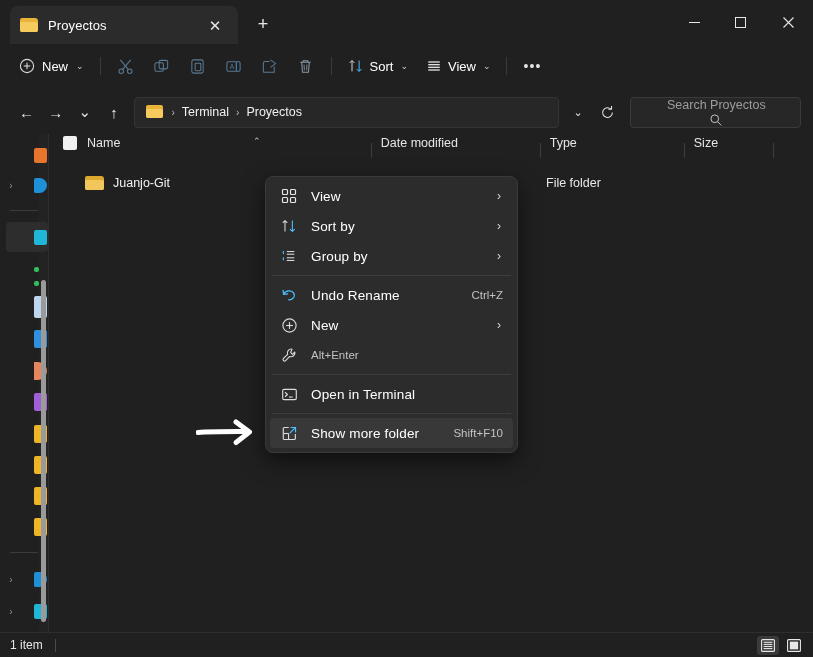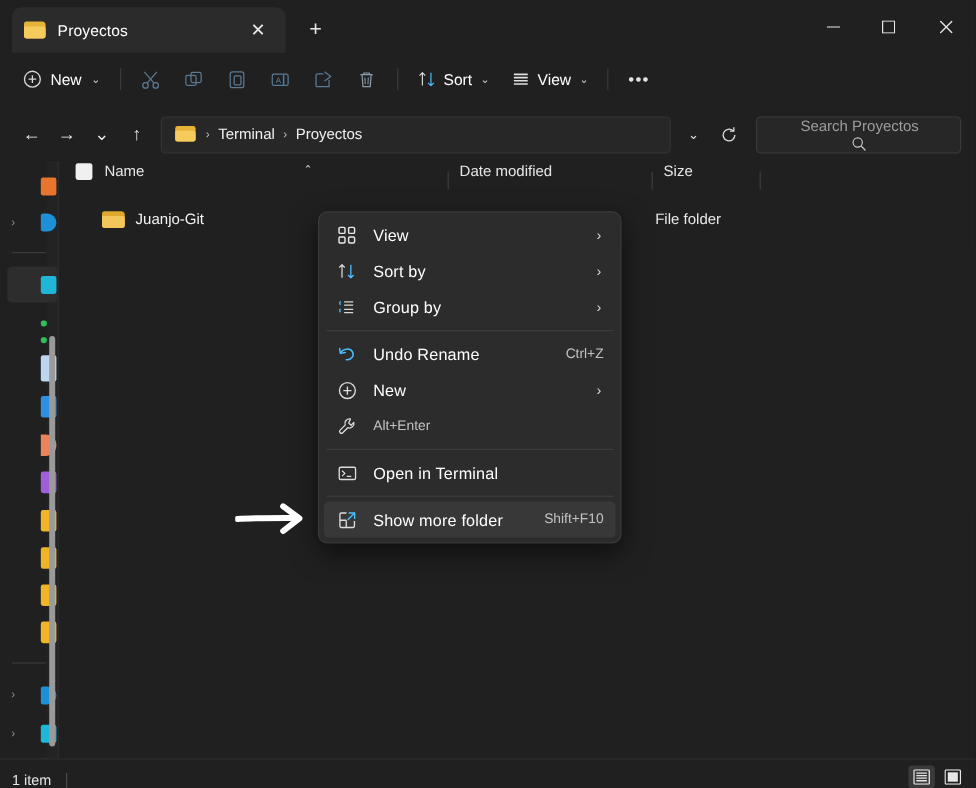--- a/index.html
+++ b/index.html
@@ -177,21 +177,21 @@
   .mi-arrow { color: #d8d8d8; font-size: 12px; width: 12px; text-align: center; }
   .mi-sep { height: 1px; background: #3c3c3c; margin: 4px 2px; }
 
   
   .annot-arrow { position: absolute; left: 196px; top: 418px; }
 
   
   .statusbar {
     position: absolute; left: 0; bottom: 0; width: 813px; height: 25px;
     background: #202020; border-top: 1px solid #2e2e2e;
-    display: flex; align-items: flex-end; padding: 0 10px;
+    display: flex; align-items: center; padding: 0 10px;
   }
   .status-text { font-size: 12px; color: #e6e6e6; }
   .status-div { width: 1px; height: 13px; background: #4a4a4a; margin-left: 12px; }
   .viewbtns { position: absolute; right: 8px; display: flex; gap: 4px; }
   .vb {
     width: 22px; height: 19px; border-radius: 3px;
     display: flex; align-items: center; justify-content: center;
   }
   .vb.sel { background: #3a3a3a; }
 </style>
@@ -426,20 +426,23 @@
 
   <div class="colhead">
     <div class="ch first" style="width:320px;">
       <span class="checkbox"></span>
       <span>Name</span>
       <span class="sortcaret">⌃</span>
     </div>
     <div class="ch" style="width:170px;">
       <span>Date modified</span>
     </div>
+    <div class="ch" style="width:145px;">
+      <span>Type</span>
+    </div>
     <div class="ch" style="width:90px;">
       <span>Size</span>
     </div>
     <div class="ch" style="width:40px;"></div>
   </div>
 
   <div class="filerow">
     <span class="row-folder">
       <span class="back"></span>
         <span class="front"></span>

